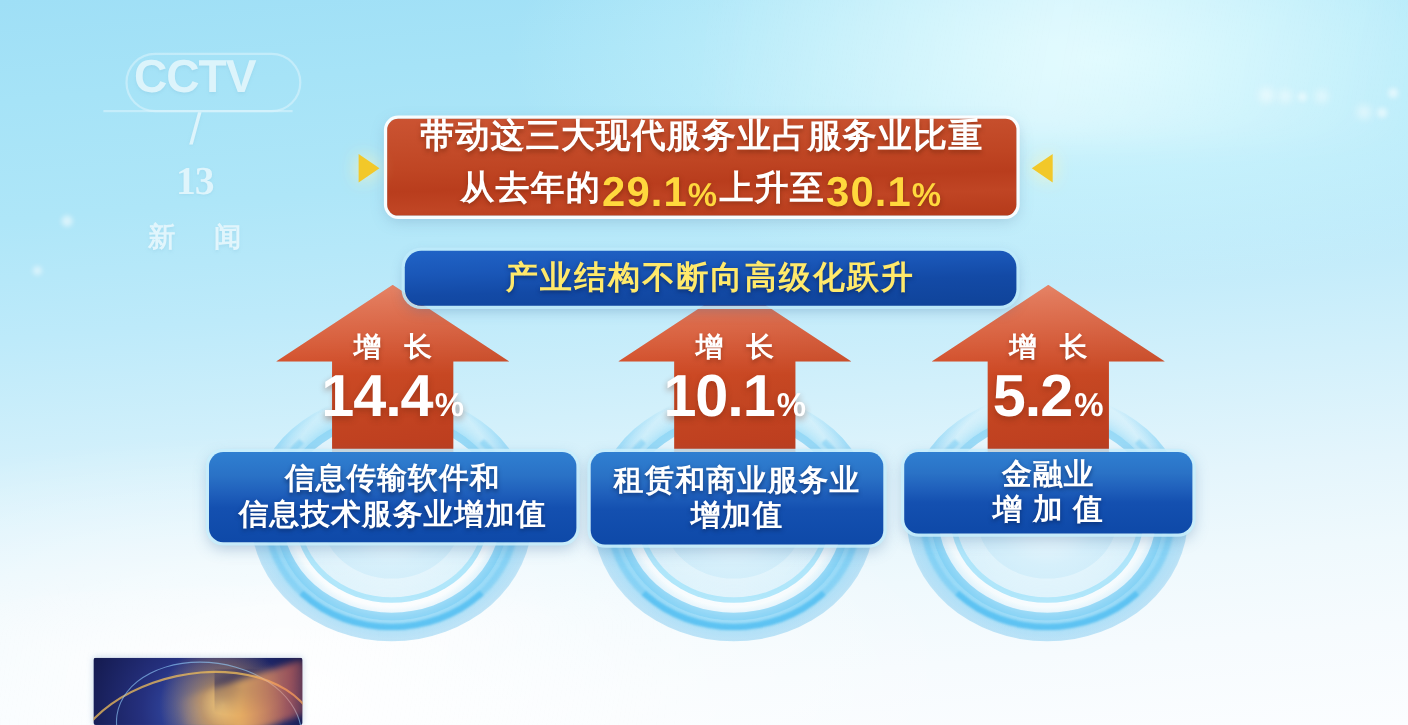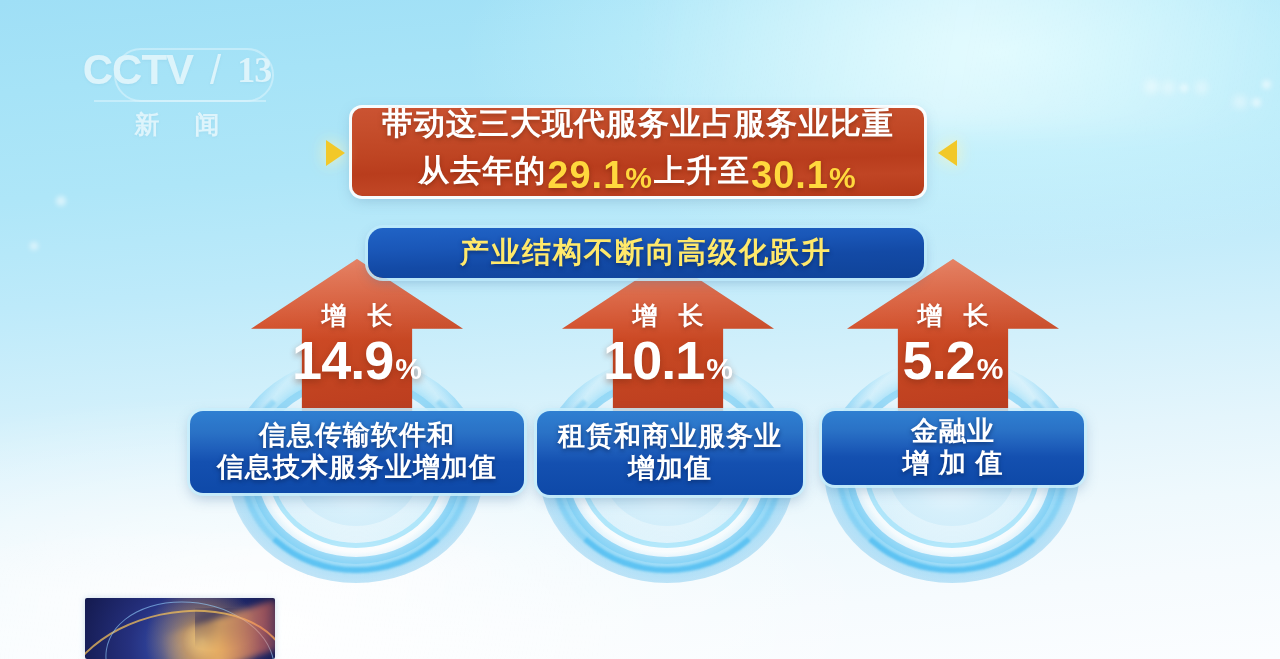--- a/index.html
+++ b/index.html
@@ -28,23 +28,23 @@
   .bokeh.sm { filter:blur(2.5px); }
   .sheen {
     position:absolute; pointer-events:none;
     background:linear-gradient(100deg, rgba(255,255,255,0) 0%, rgba(255,255,255,0.35) 50%, rgba(255,255,255,0) 100%);
     filter:blur(14px);
   }
 
   
   .logo { position:absolute; left:72px; top:46px; width:210px; height:88px;
           opacity:.62; }
-  .logo .lg-row { display:flex; align-items:center; justify-content:center; gap:16px;
+  .logo .lg-row { display:flex; align-items:center; justify-content:center; gap:2px;
                   font-size:42px; font-weight:700; letter-spacing:-1px; color:#ffffff;
-                  text-shadow:0 1px 3px rgba(120,180,210,.35); }
+                  text-shadow:0 1px 3px rgba(120,180,210,.35);flex-direction:column; }
   .logo .lg-13 { font-size:36px; font-weight:700;font-family:Liberation Serif, serif; }
   .logo .lg-slash { font-size:40px; font-weight:300; margin:0 1px; }
   .logo .lg-oval { position:absolute; left:42px; top:2px; width:160px; height:54px;
                    border:2px solid rgba(255,255,255,.55); border-radius:30px; }
   .logo .lg-bar { position:absolute; left:22px; top:54px; width:172px; height:2px;
                   background:rgba(255,255,255,.55); }
   .logo .lg-sub { text-align:center; margin-top:14px; font-size:25px; font-weight:700;
                   letter-spacing:14px; text-indent:14px; color:#ffffff;
                   text-shadow:0 1px 3px rgba(120,180,210,.35); }
 
@@ -224,21 +224,21 @@
   <div class="ring r2"></div>
   <div class="ring r3"></div>
   <div class="ring r4"></div>
 </div>
 
 <div class="arrow" style="left:251px;top:259px;">
   <div class="shape"></div>
   <div class="gloss"></div>
   <div class="a-label">增 长</div>
   <div class="a-val">
-    <span class="a-num">14.9</span><span class="a-pct">%</span>
+    <span class="a-num">14.4</span><span class="a-pct">%</span>
   </div>
 </div>
 <div class="arrow" style="left:562px;top:259px;">
   <div class="shape"></div>
   <div class="gloss"></div>
   <div class="a-label">增 长</div>
   <div class="a-val">
     <span class="a-num">10.1</span><span class="a-pct">%</span>
   </div>
 </div>

